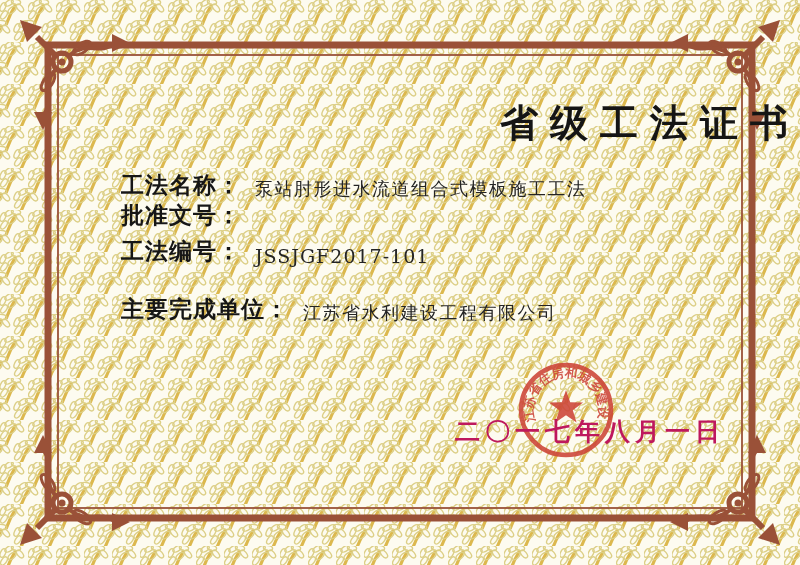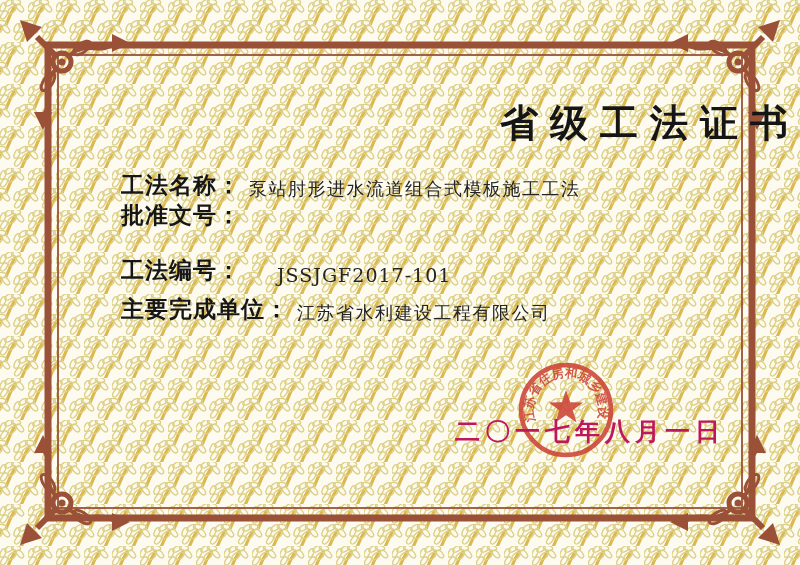--- a/index.html
+++ b/index.html
@@ -5,24 +5,24 @@
   html,body{margin:0;padding:0;}
   body{width:800px;height:565px;overflow:hidden;background:#fdfbf0;
        font-family:"DejaVu Serif","Liberation Serif",serif;}
   .page{position:relative;width:800px;height:565px;}
   .bg-svg{position:absolute;left:0;top:0;z-index:0;}
   .title{position:absolute;left:0;top:98px;width:100%;text-align:right;
          font-size:38px;font-weight:bold;color:#151515;
          letter-spacing:12px;text-indent:12px;z-index:2;}
   .fields{position:absolute;left:121px;top:0;z-index:2;}
   .row{position:absolute;left:0;white-space:nowrap;display:flex;align-items:flex-end;}
-  .row.r0{top:170px;} .row.r1{top:200px;} .row.r2{top:255px;gap:28px;}
+  .row.r0{top:170px;} .row.r1{top:200px;} .row.r2{top:236px;}
   .row.r3{top:294px;} .row.r4{top:336px;}
   .lbl{font-size:23px;font-weight:bold;color:#161616;letter-spacing:1px;}
-  .val{font-size:18px;color:#242424;margin-left:8px;letter-spacing:1.5px;}
+  .val{font-size:18px;color:#242424;margin-left:14px;letter-spacing:1.5px;}
   .val.latin{font-size:19px;letter-spacing:1px;}
   .date{position:absolute;left:455px;top:415px;font-size:25px;color:#be185d;
         letter-spacing:5px;font-weight:bold;z-index:4;white-space:nowrap;}
   .seal{position:absolute;left:517px;top:361px;width:98px;height:98px;
         z-index:3;opacity:.88;}
 </style>
 </head>
 <body>
 
 <div class="page">

